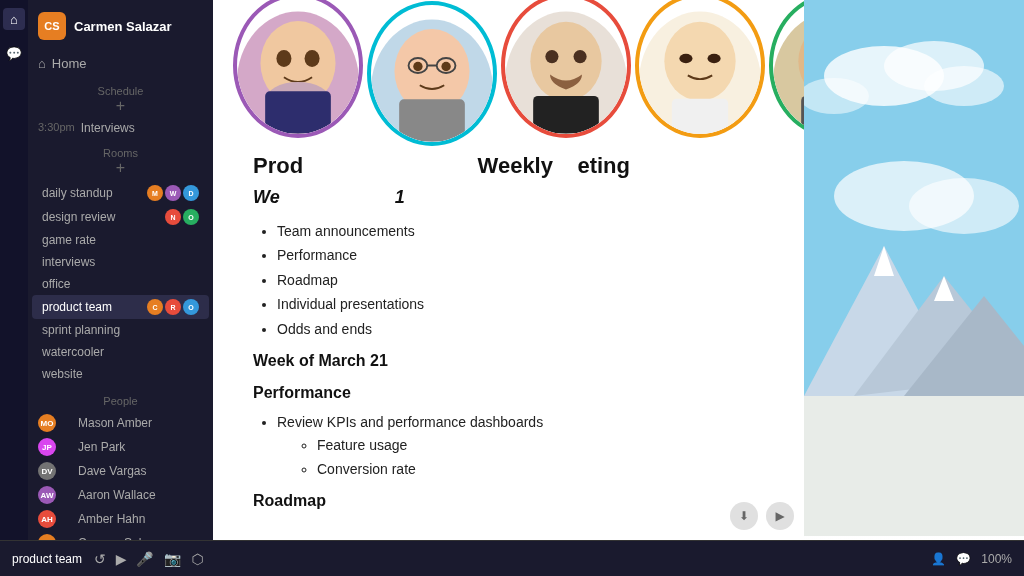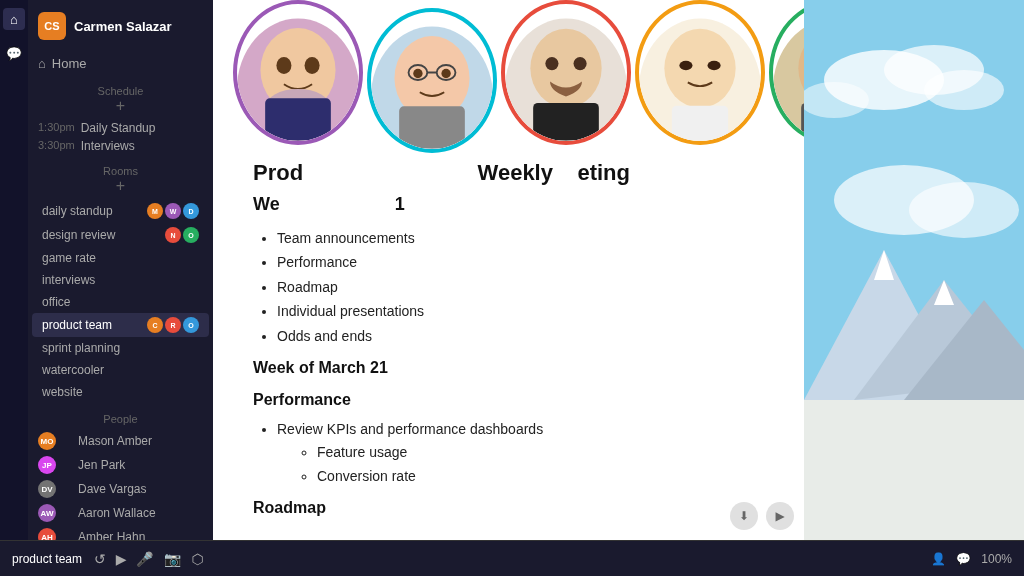--- a/index.html
+++ b/index.html
@@ -150,20 +150,21 @@
       color: white;
       font-weight: bold;
     }
 
     
     .main-content {
       flex: 1;
       display: flex;
       overflow: hidden;
       background: #fef9c3;
+      align-items: flex-end;
     }
 
     
     .document-area {
       flex: 1;
       background: white;
       overflow-y: auto;
       position: relative;
       display: flex;
       flex-direction: column;
@@ -356,24 +357,20 @@
       <div class="home-link">
         <span>⌂</span>
         <span>Home</span>
       </div>
 
       <div class="section-label">
         <span>Schedule</span>
         <span class="add-btn">+</span>
       </div>
 
-      <div class="schedule-item">
-        <span class="schedule-time">1:30pm</span>
-        <span>Daily Standup</span>
-      </div>
       <div class="schedule-item">
         <span class="schedule-time">3:30pm</span>
         <span>Interviews</span>
       </div>
 
       <div class="section-label">
         <span>Rooms</span>
         <span class="add-btn">+</span>
       </div>
 
@@ -524,21 +521,21 @@
               </svg>
             </div>
           </div>
 
         </div>
 
         <div class="doc-content">
           <div style="font-size:22px; font-weight:700; color:#111; margin-bottom:0;">
             Prod<span style="opacity:0">uct Team</span>&nbsp;&nbsp;&nbsp;&nbsp;&nbsp;&nbsp;&nbsp;&nbsp;&nbsp;&nbsp;&nbsp;&nbsp; Weekly <span style="opacity:0">M</span>eting
           </div>
-          <div style="font-size:18px; font-weight:600; color:#111; margin-bottom:8px;">We<span style="opacity:0">ek of March 2</span>1</div>
+          <div style="font-size:18px; font-weight:600; color:#111; margin-bottom:8px;font-style:italic;">We<span style="opacity:0">ek of March 2</span>1</div>
 
           <ul class="doc-list">
             <li>Team announcements</li>
             <li>Performance</li>
             <li>Roadmap</li>
             <li>Individual presentations</li>
             <li>Odds and ends</li>
           </ul>
 
           <div class="doc-section-title">Week of March 21</div>

